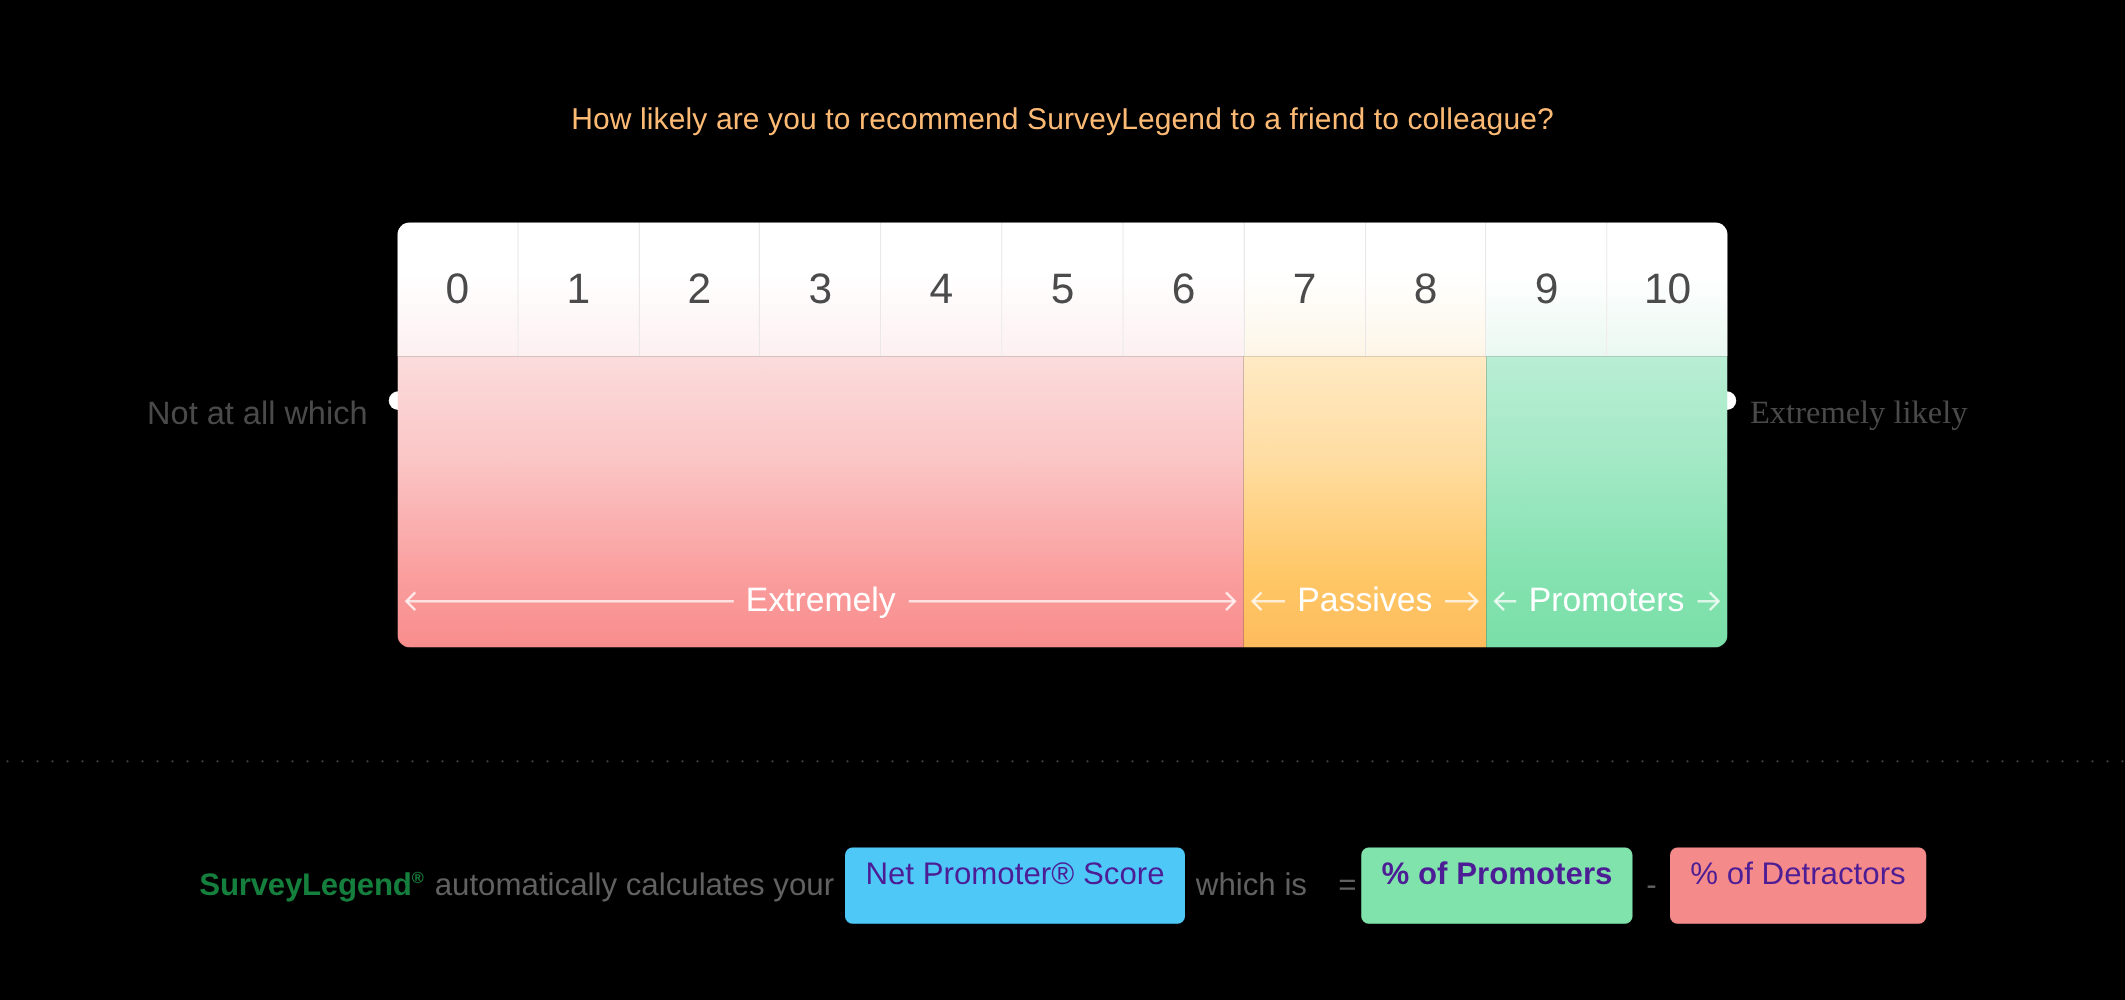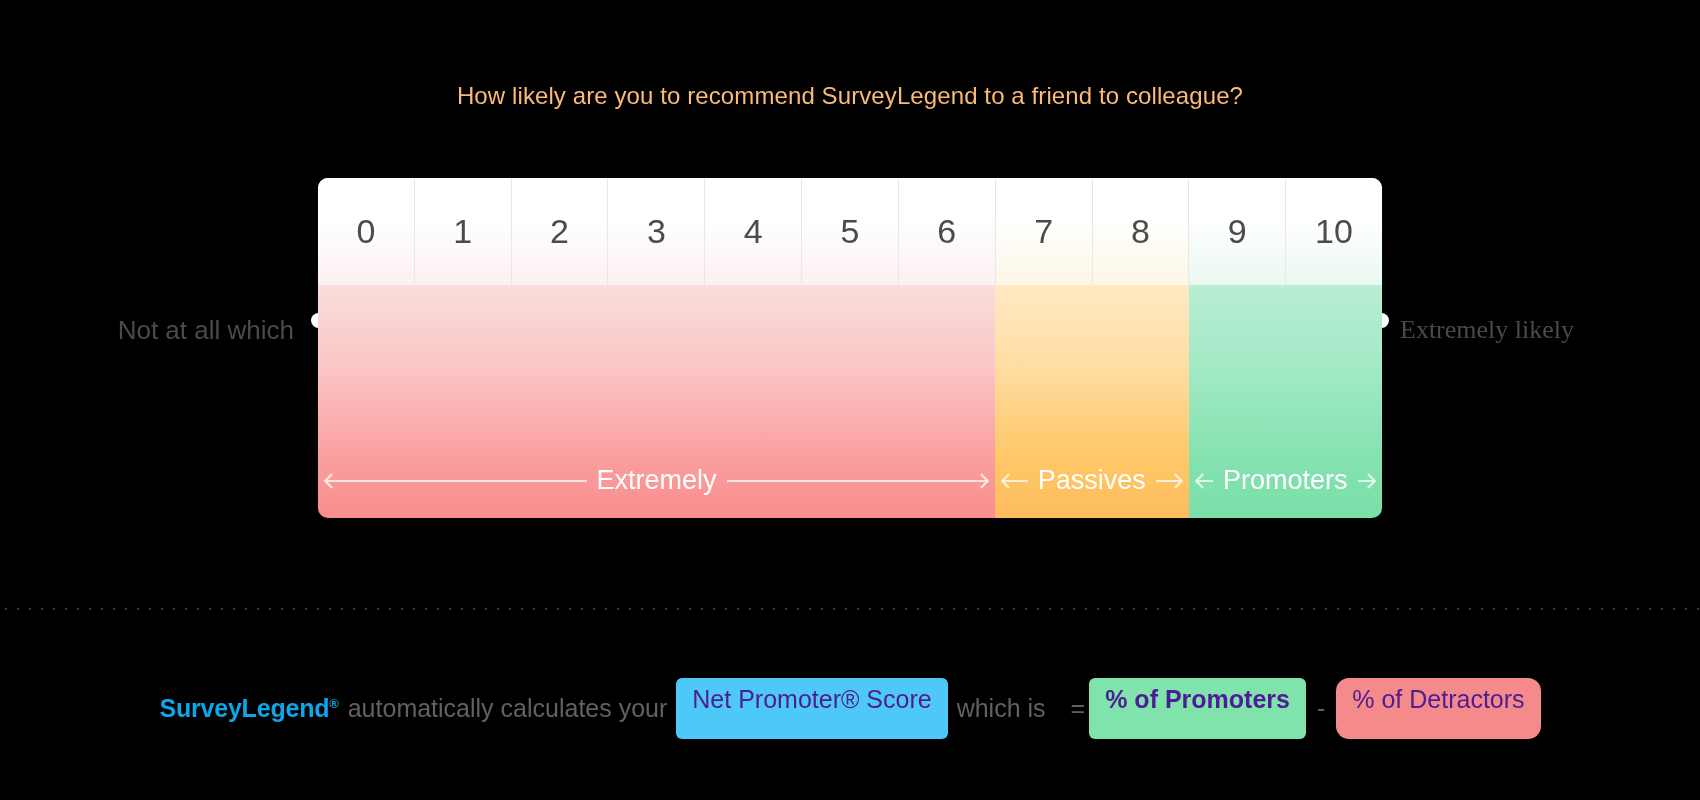--- a/index.html
+++ b/index.html
@@ -190,21 +190,21 @@
     width: 1700px;
     display: flex;
     align-items: center;
     justify-content: center;
     gap: 0px;
     white-space: nowrap;
   }
   .brand {
     font-size: 25px;
     font-weight: 700;
-    color: #0ea5e9;
+    color: #15803d;
     letter-spacing: -0.2px;
     position: relative;
   }
   .brand sup {
     font-size: 13px;
     vertical-align: super;
     font-weight: 700;
   }
   .footer-text {
     font-size: 25px;
@@ -218,21 +218,21 @@
     justify-content: center;
     color: #4c1d95;
     font-size: 25px;
     font-weight: 400;
     border-radius: 6px;
     padding: 9px 16px 27px 16px;
     line-height: 1;
   }
   .badge-nps  { background: #4ec8f7; }
   .badge-prom { background: #7fe3ab; font-weight: bold; }
-  .badge-detr { background: #f58a8a; border-radius: 13px; }
+  .badge-detr { background: #f58a8a; }
   .op {
     font-size: 25px;
     color: #616161;
     margin: 0 11px;
   }
   .eq { margin-left: 16px; margin-right: 4px; }
 </style>
 </head>
 <body>
 

